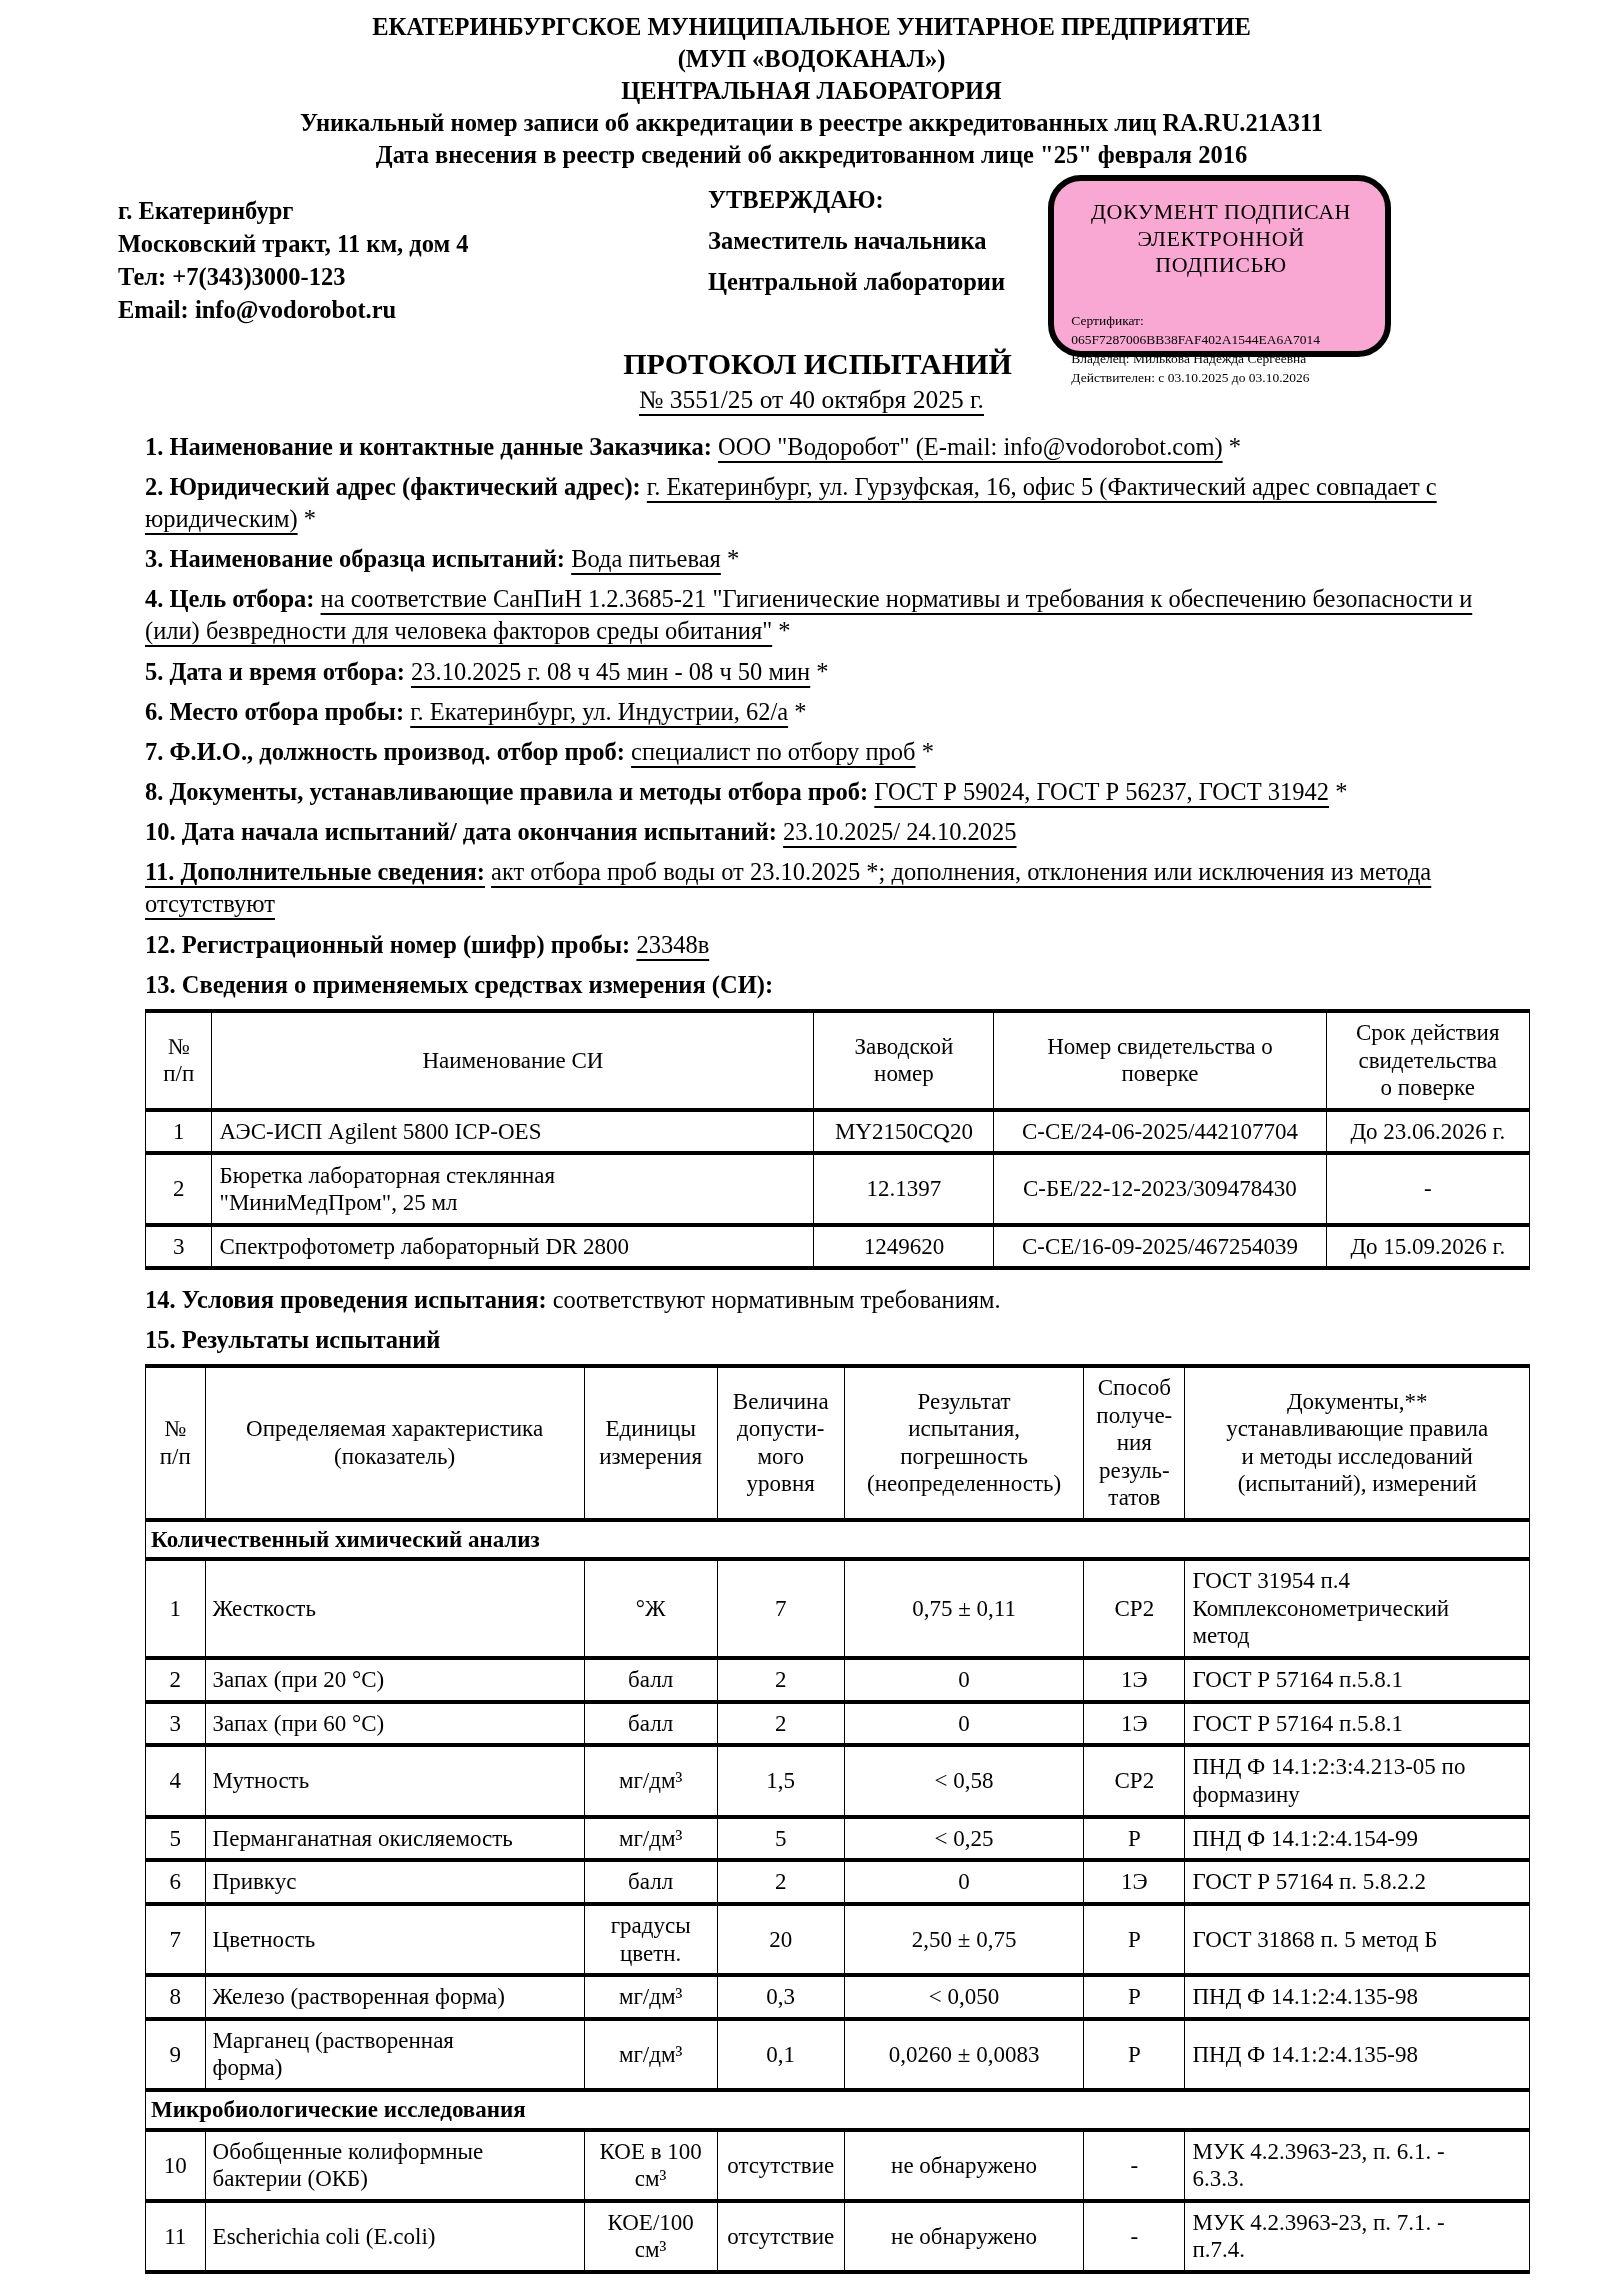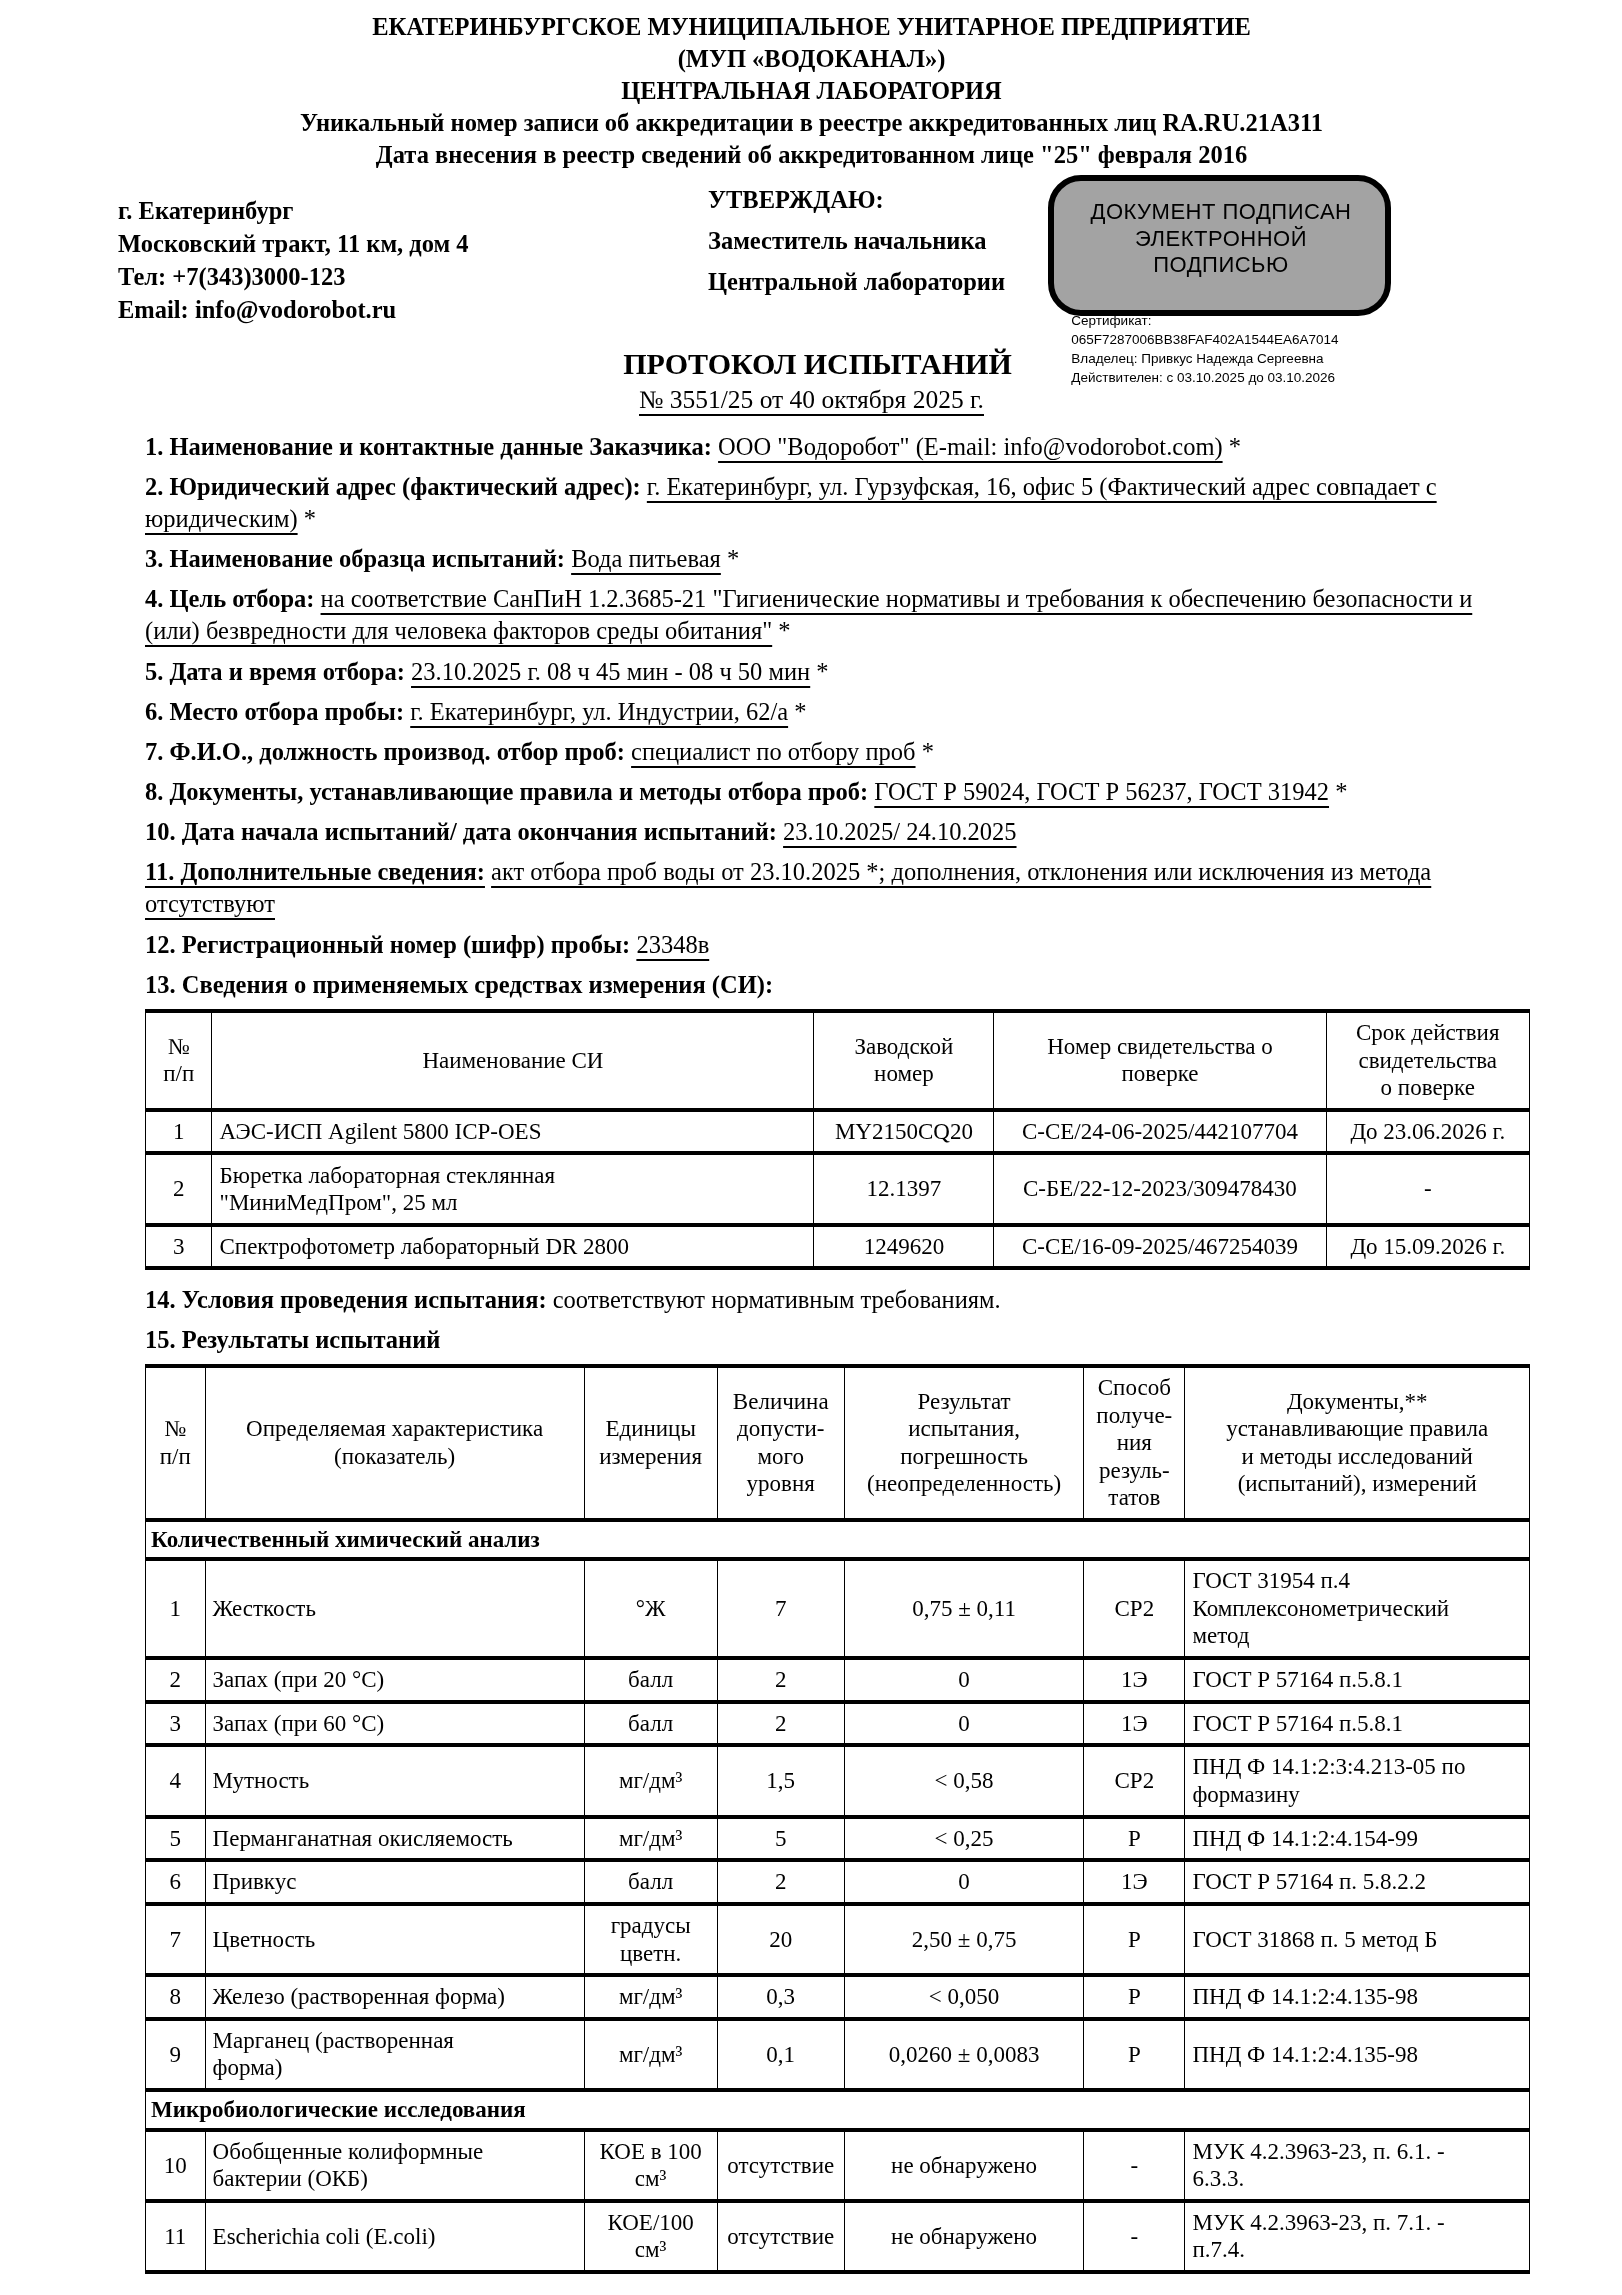--- a/index.html
+++ b/index.html
@@ -10,23 +10,23 @@
     font-size:24.5px;line-height:32px;
   }
   
   .org-header{padding-top:11px;text-align:center;font-weight:bold;}
   .org-header div{line-height:32px;}
   
   .approve-row{position:relative;height:158px;margin-top:6.1px;}
   .contact-block{position:absolute;left:118px;top:17px;font-weight:bold;line-height:33px;}
   .approval-block{position:absolute;left:708px;top:2px;font-weight:bold;line-height:41px;}
   .stamp{
-    position:absolute;left:1048px;top:-2px;width:343px;height:141px;
-    border:6.6px solid #000;border-radius:33px;background:#a3a3a3;
-    font-family:Liberation Sans, sans-serif;
+    position:absolute;left:1048px;top:-2px;width:343px;height:182px;
+    border:6.6px solid #000;border-radius:33px;background:#f9a8d4;
+    font-family:Liberation Serif, serif;
     box-sizing:border-box;padding:18.4px 14.3px 10.2px 17.3px;
   }
   .stamp-title{text-align:center;font-size:22px;line-height:26.5px;font-weight:500;letter-spacing:0.5px;}
   .stamp-meta{margin-top:32px;font-size:13.5px;line-height:19px;}
   
   .protocol-title{text-align:center;font-weight:bold;font-size:30px;margin-top:13.3px;line-height:31px;padding-left:12px;}
   .protocol-number{text-align:center;font-size:25.5px;margin-top:5.1px;margin-bottom:14.3px;}
   
   .content{padding-left:145px;padding-right:93px;}
   .item{margin:0 31px 8.2px 0;}
@@ -70,21 +70,21 @@
       <div>Заместитель начальника</div>
       <div>Центральной лаборатории</div>
     </div>
     <div class="stamp">
       <div class="stamp-title">
         <div>ДОКУМЕНТ ПОДПИСАН</div>
         <div>ЭЛЕКТРОННОЙ ПОДПИСЬЮ</div>
       </div>
       <div class="stamp-meta">
         <div>Сертификат: 065F7287006BB38FAF402A1544EA6A7014</div>
-        <div>Владелец: Привкус Надежда Сергеевна</div>
+        <div>Владелец: Милькова Надежда Сергеевна</div>
         <div>Действителен: с 03.10.2025 до 03.10.2026</div>
       </div>
     </div>
   </div>
 
   <div class="protocol-title">ПРОТОКОЛ ИСПЫТАНИЙ</div>
   <div class="protocol-number"><span class="u">№ 3551/25 от 40 октября 2025 г.</span></div>
 
   <div class="content">
 

